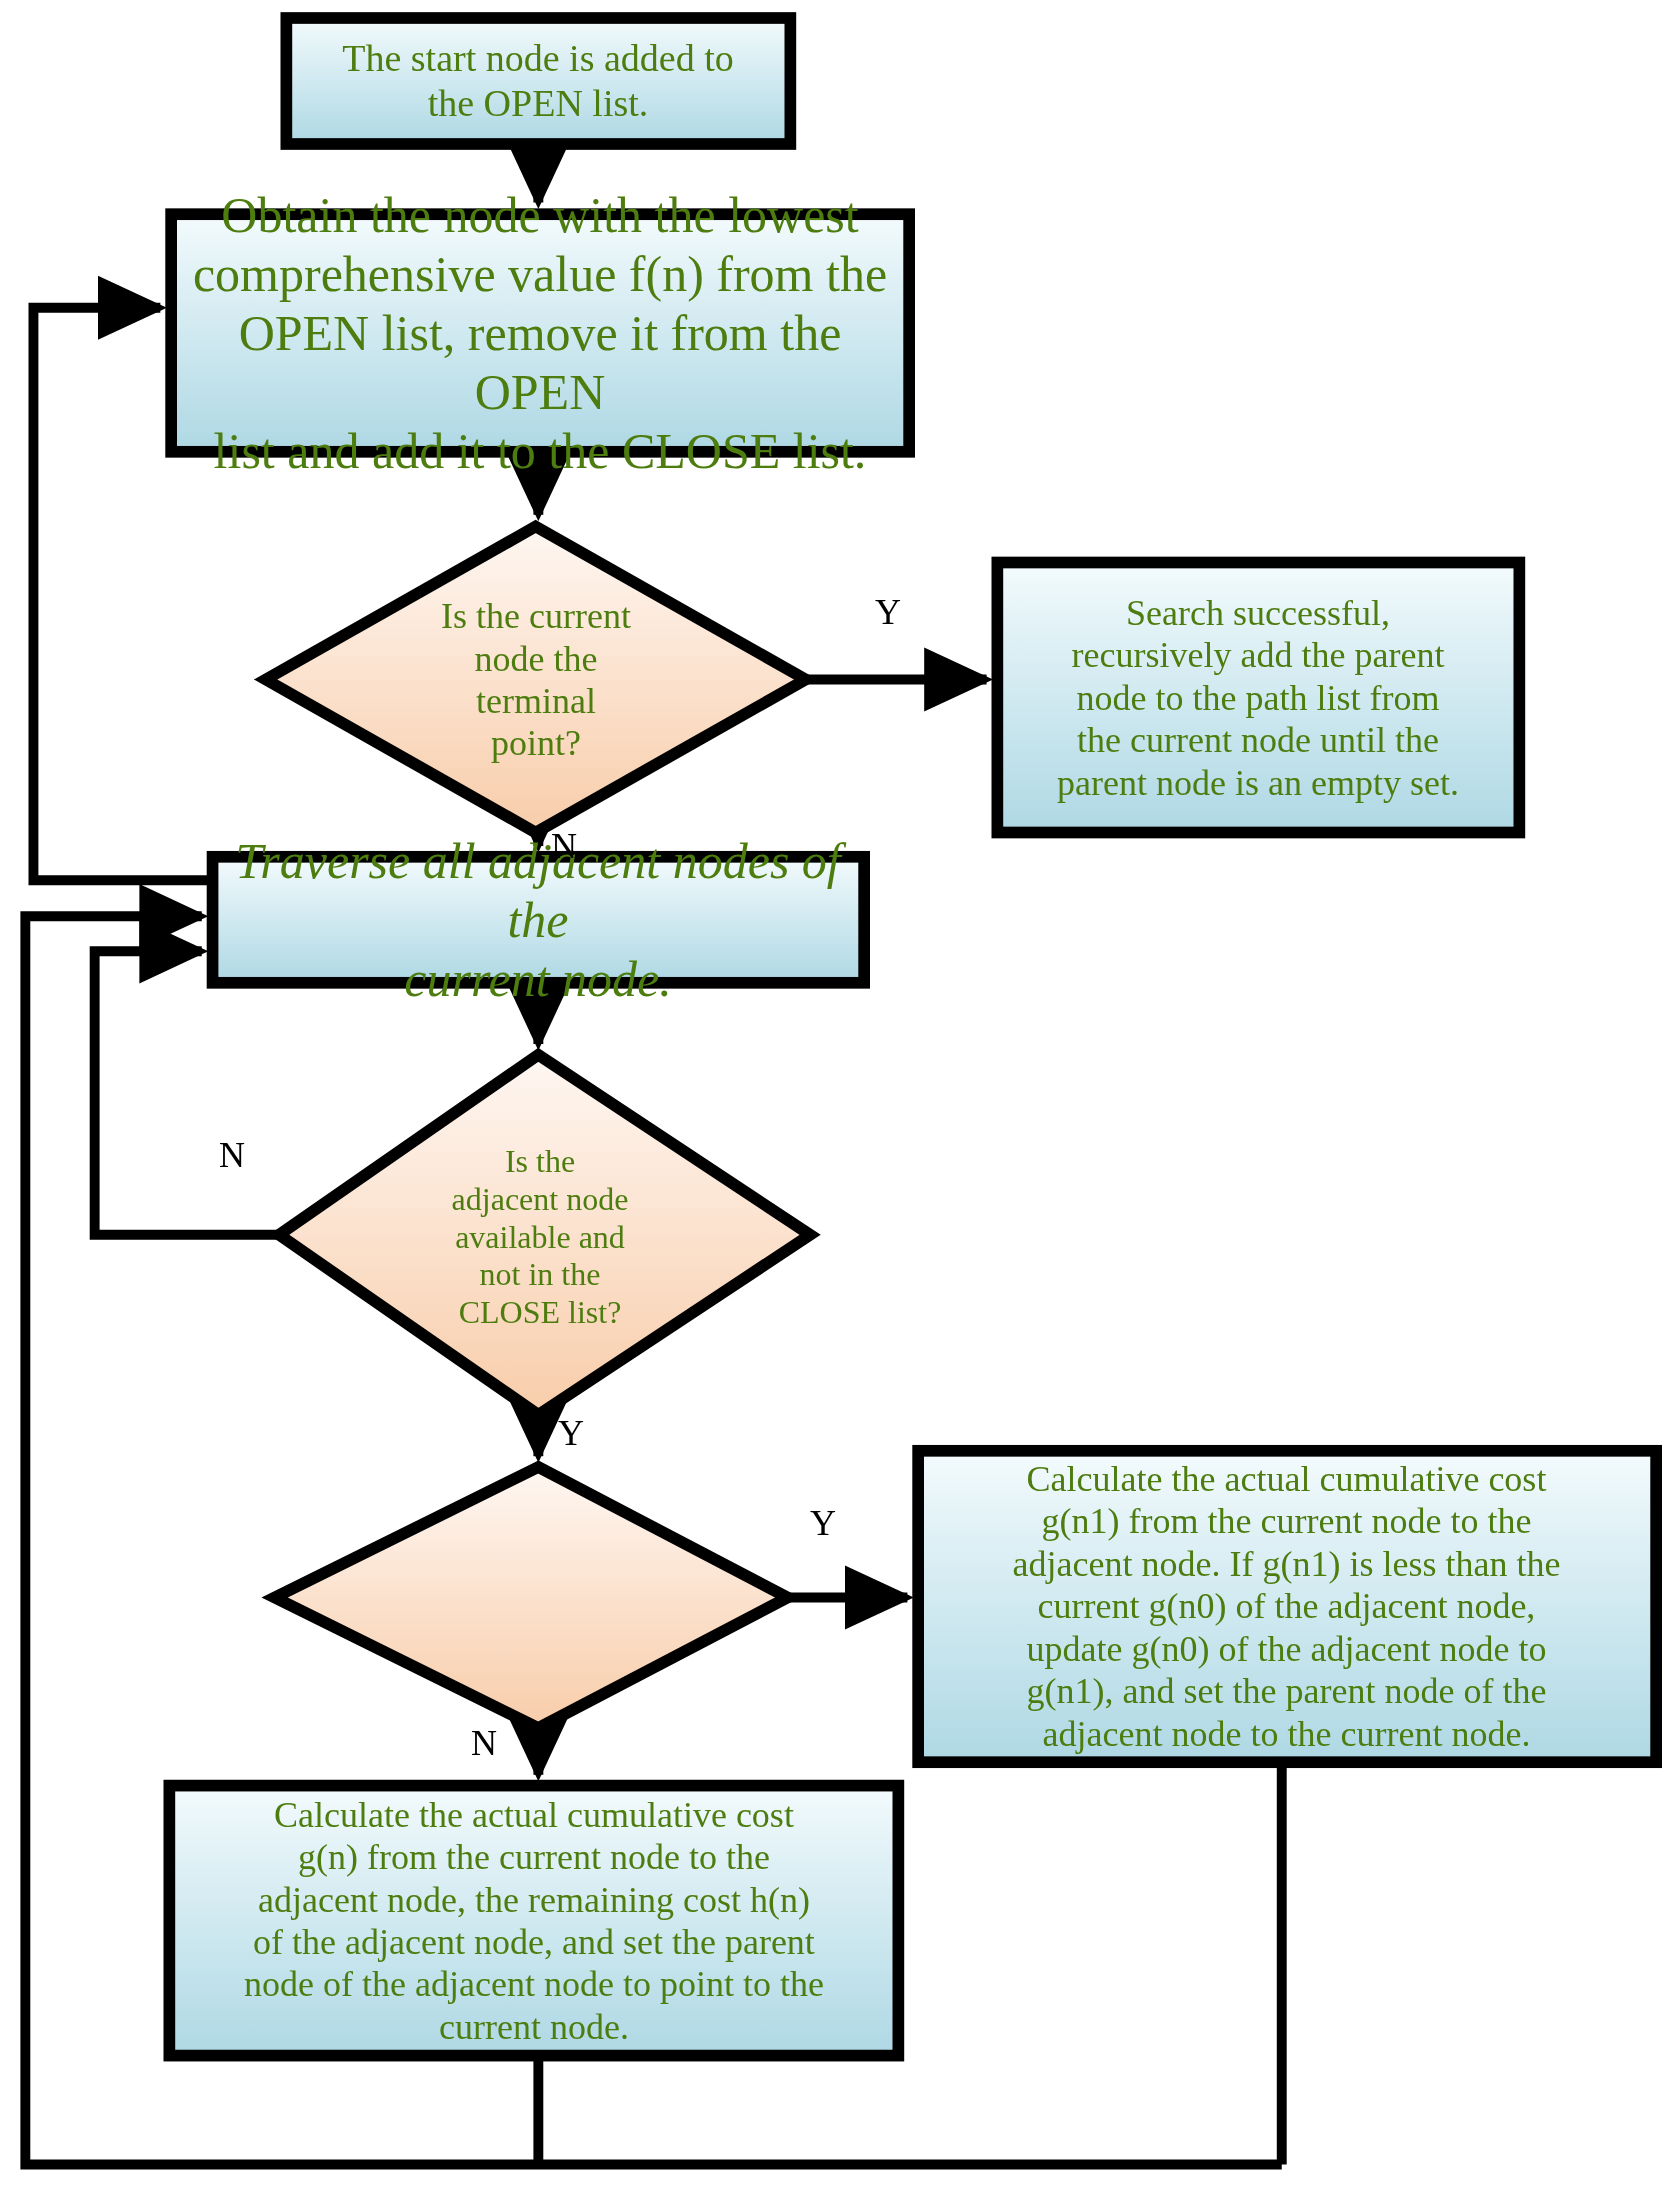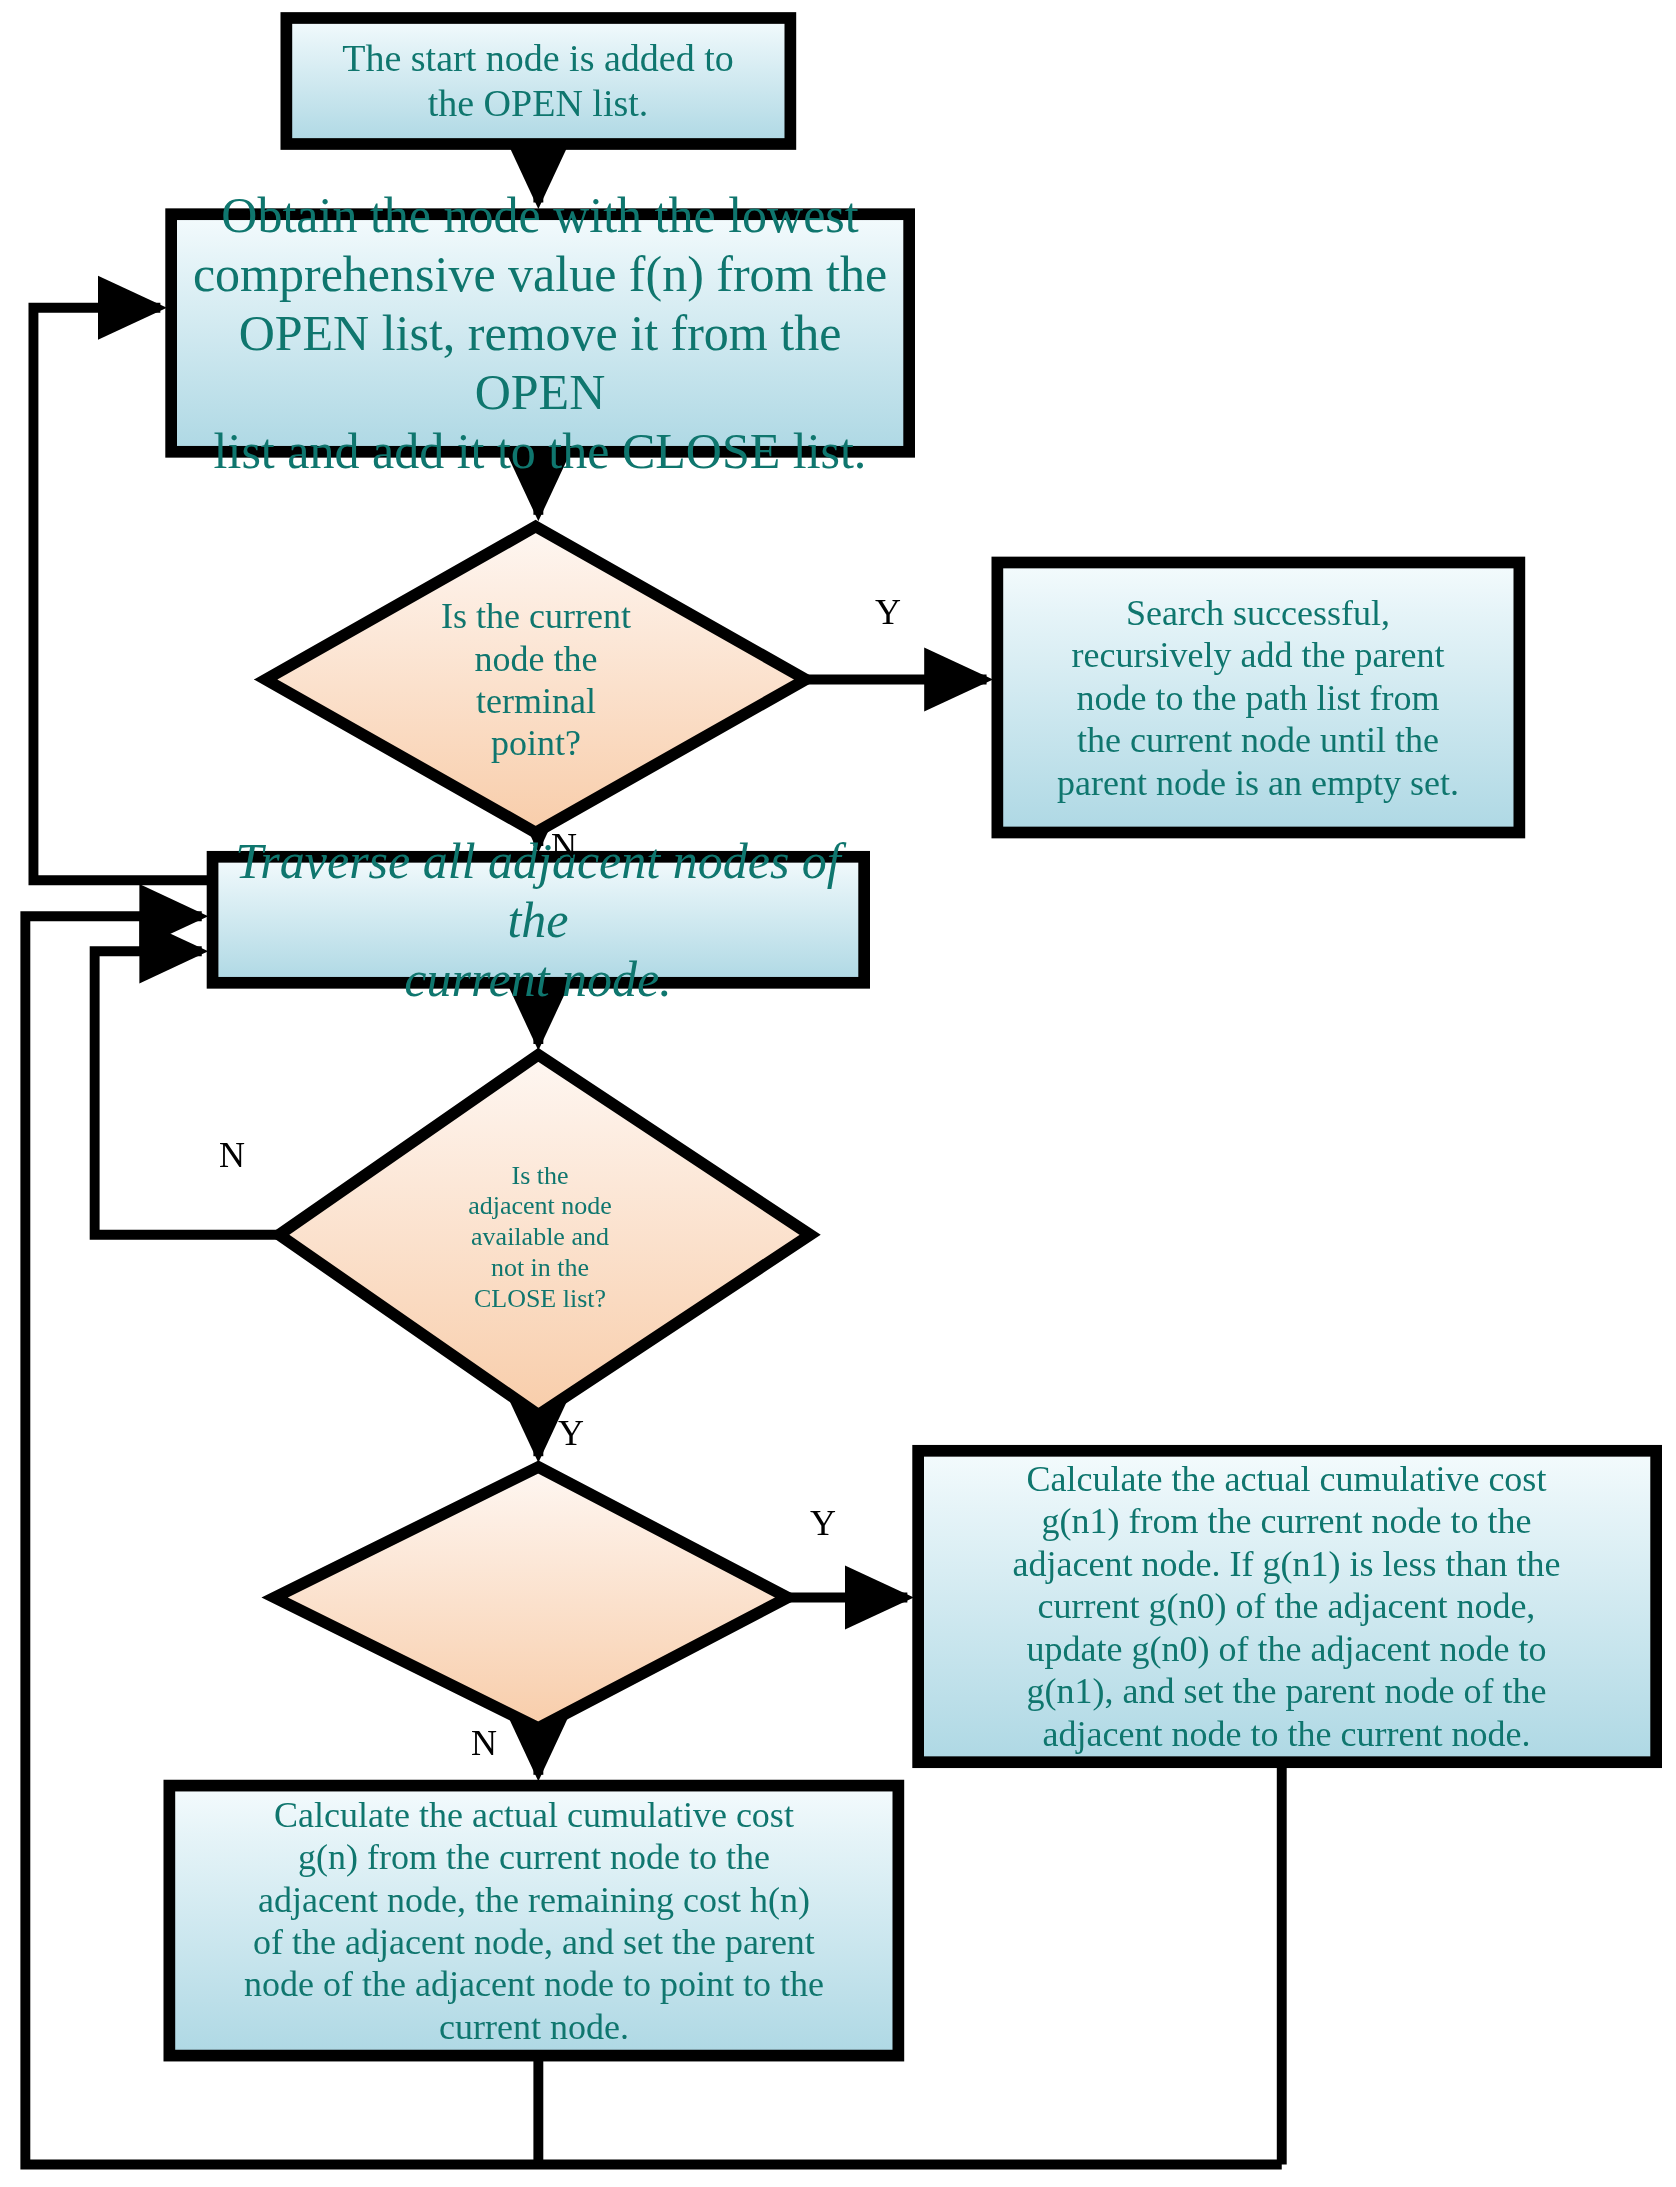--- a/index.html
+++ b/index.html
@@ -6,21 +6,21 @@
   body{font-family:"Liberation Serif", serif;}
   #stage{position:relative;width:1677px;height:2187px;background:#ffffff;overflow:hidden;}
   svg#flow{position:absolute;left:0;top:0;width:1677px;height:2187px;}
   .nodelabel{
     position:absolute;
     display:flex;
     align-items:center;
     justify-content:center;
     text-align:center;
     font-family:"Liberation Serif", serif;
-    color:#0f766e;
+    color:#4d7c0f;
     line-height:1.18;
     white-space:pre-line;
     pointer-events:none;
   }
   .edgelabel{
     position:absolute;
     font-family:"Liberation Serif", serif;
     color:#000000;
     font-size:36px;
     line-height:1;
@@ -115,21 +115,21 @@
 parent node is an empty set.</div>
 
   <div class="nodelabel" style="left:311px;top:527px;width:450px;height:306px;font-size:36px;">Is the current
 node the
 terminal
 point?</div>
 
   <div class="nodelabel" style="left:212px;top:857px;width:652px;height:126px;font-size:50px;font-style:italic;">Traverse all adjacent nodes of the
 current node.</div>
 
-  <div class="nodelabel" style="left:324px;top:1062px;width:432px;height:351px;font-size:26px;">Is the
+  <div class="nodelabel" style="left:324px;top:1062px;width:432px;height:351px;font-size:32px;">Is the
 adjacent node
 available and
 not in the
 CLOSE list?</div>
 
 
   <div class="nodelabel" style="left:923px;top:1451px;width:727px;height:311px;font-size:36px;">Calculate the actual cumulative cost
 g(n1) from the current node to the
 adjacent node. If g(n1) is less than the
 current g(n0) of the adjacent node,

